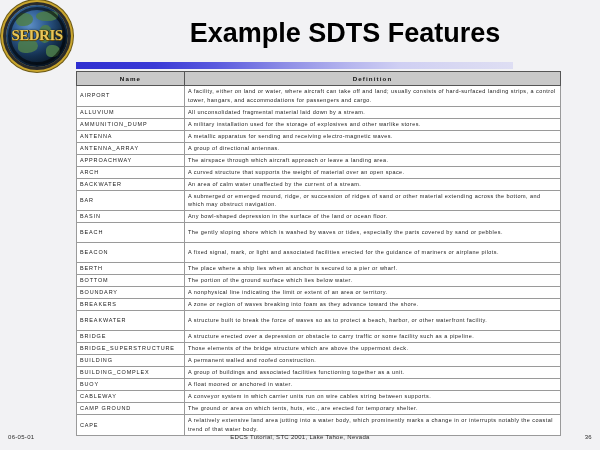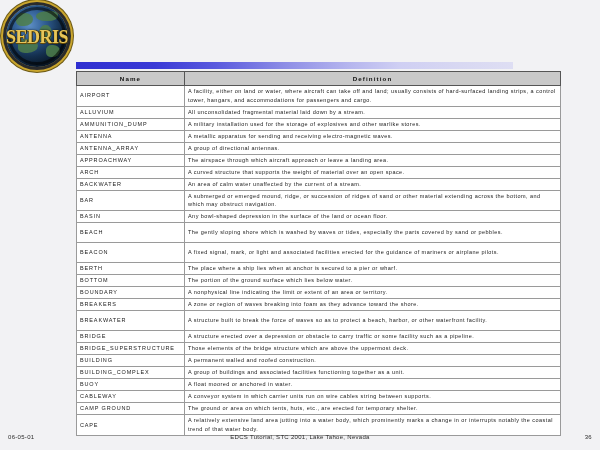--- a/index.html
+++ b/index.html
@@ -55,21 +55,21 @@
     box-sizing: border-box;
   }
   .logo .logo-text {
     position: absolute;
     left: 0;
     right: 0;
     top: 22px;
     text-align: center;
     font-family: "Liberation Serif", serif;
     font-weight: bold;
-    font-size: 18px;
+    font-size: 15px;
     letter-spacing: -0.5px;
     color: #e7c65a;
     text-shadow: 0 1px 0 #6b4e06, 1px 0 0 #3a2a02, 0 0 2px #000;
   }
 
   .slide-title {
     position: absolute;
     left: 110px;
     top: 18px;
     width: 470px;
@@ -181,20 +181,21 @@
   <div class="logo">
     <div class="continent c1"></div>
     <div class="continent c2"></div>
     <div class="continent c3"></div>
     <div class="continent c4"></div>
     <div class="continent c5"></div>
     <div class="ring"></div>
     <div class="logo-text">SEDRIS</div>
   </div>
 
+  <div class="slide-title">Example SDTS Features</div>
 </div>
 
 <div class="grad-bar"></div>
 
 <table class="feature-table">
   <colgroup>
     <col class="col-name">
     <col class="col-def">
   </colgroup>
   <thead>

